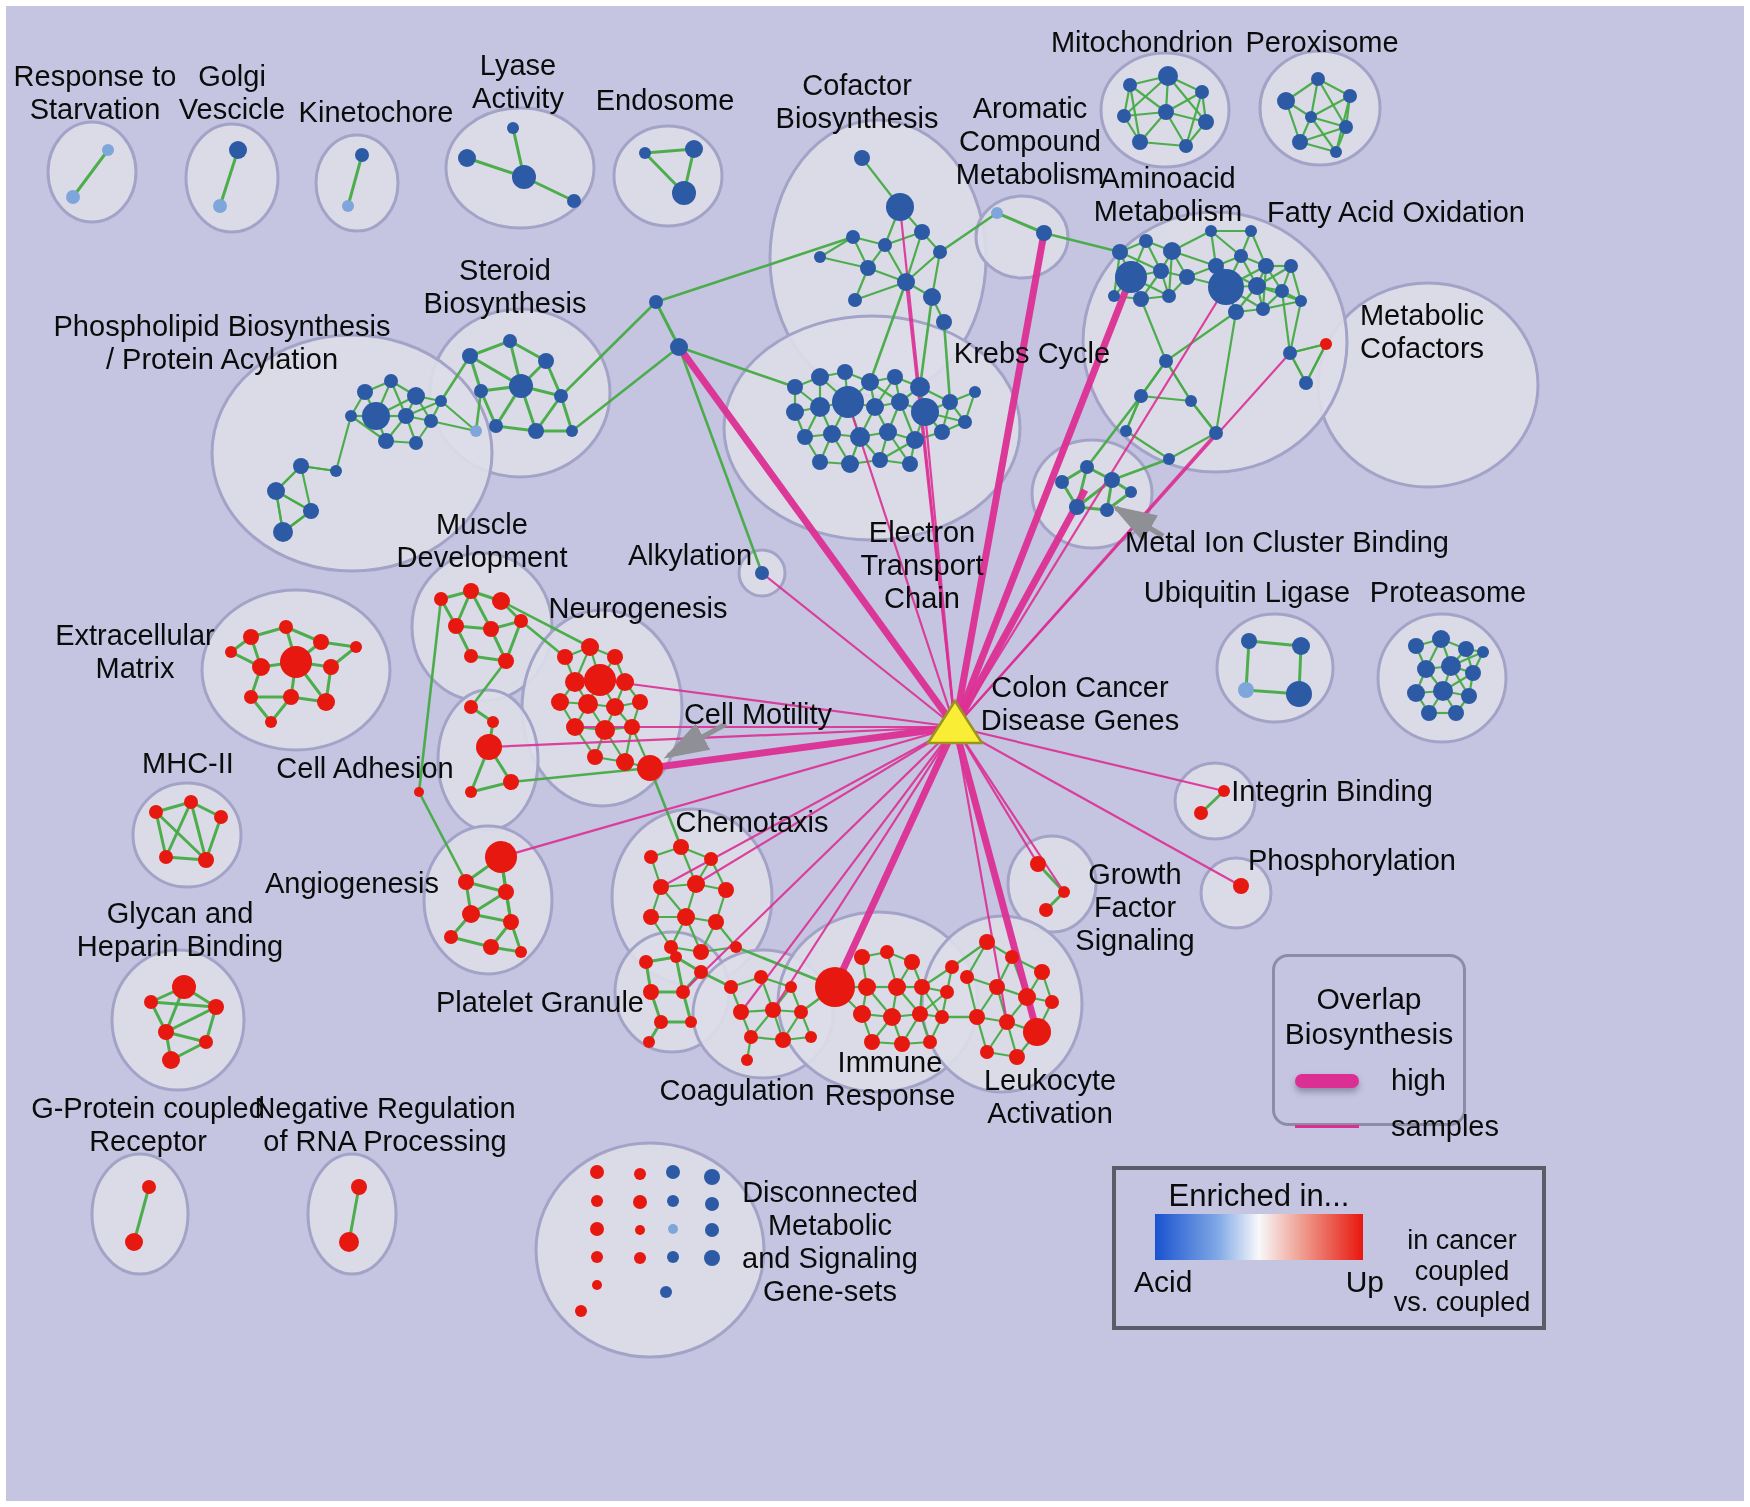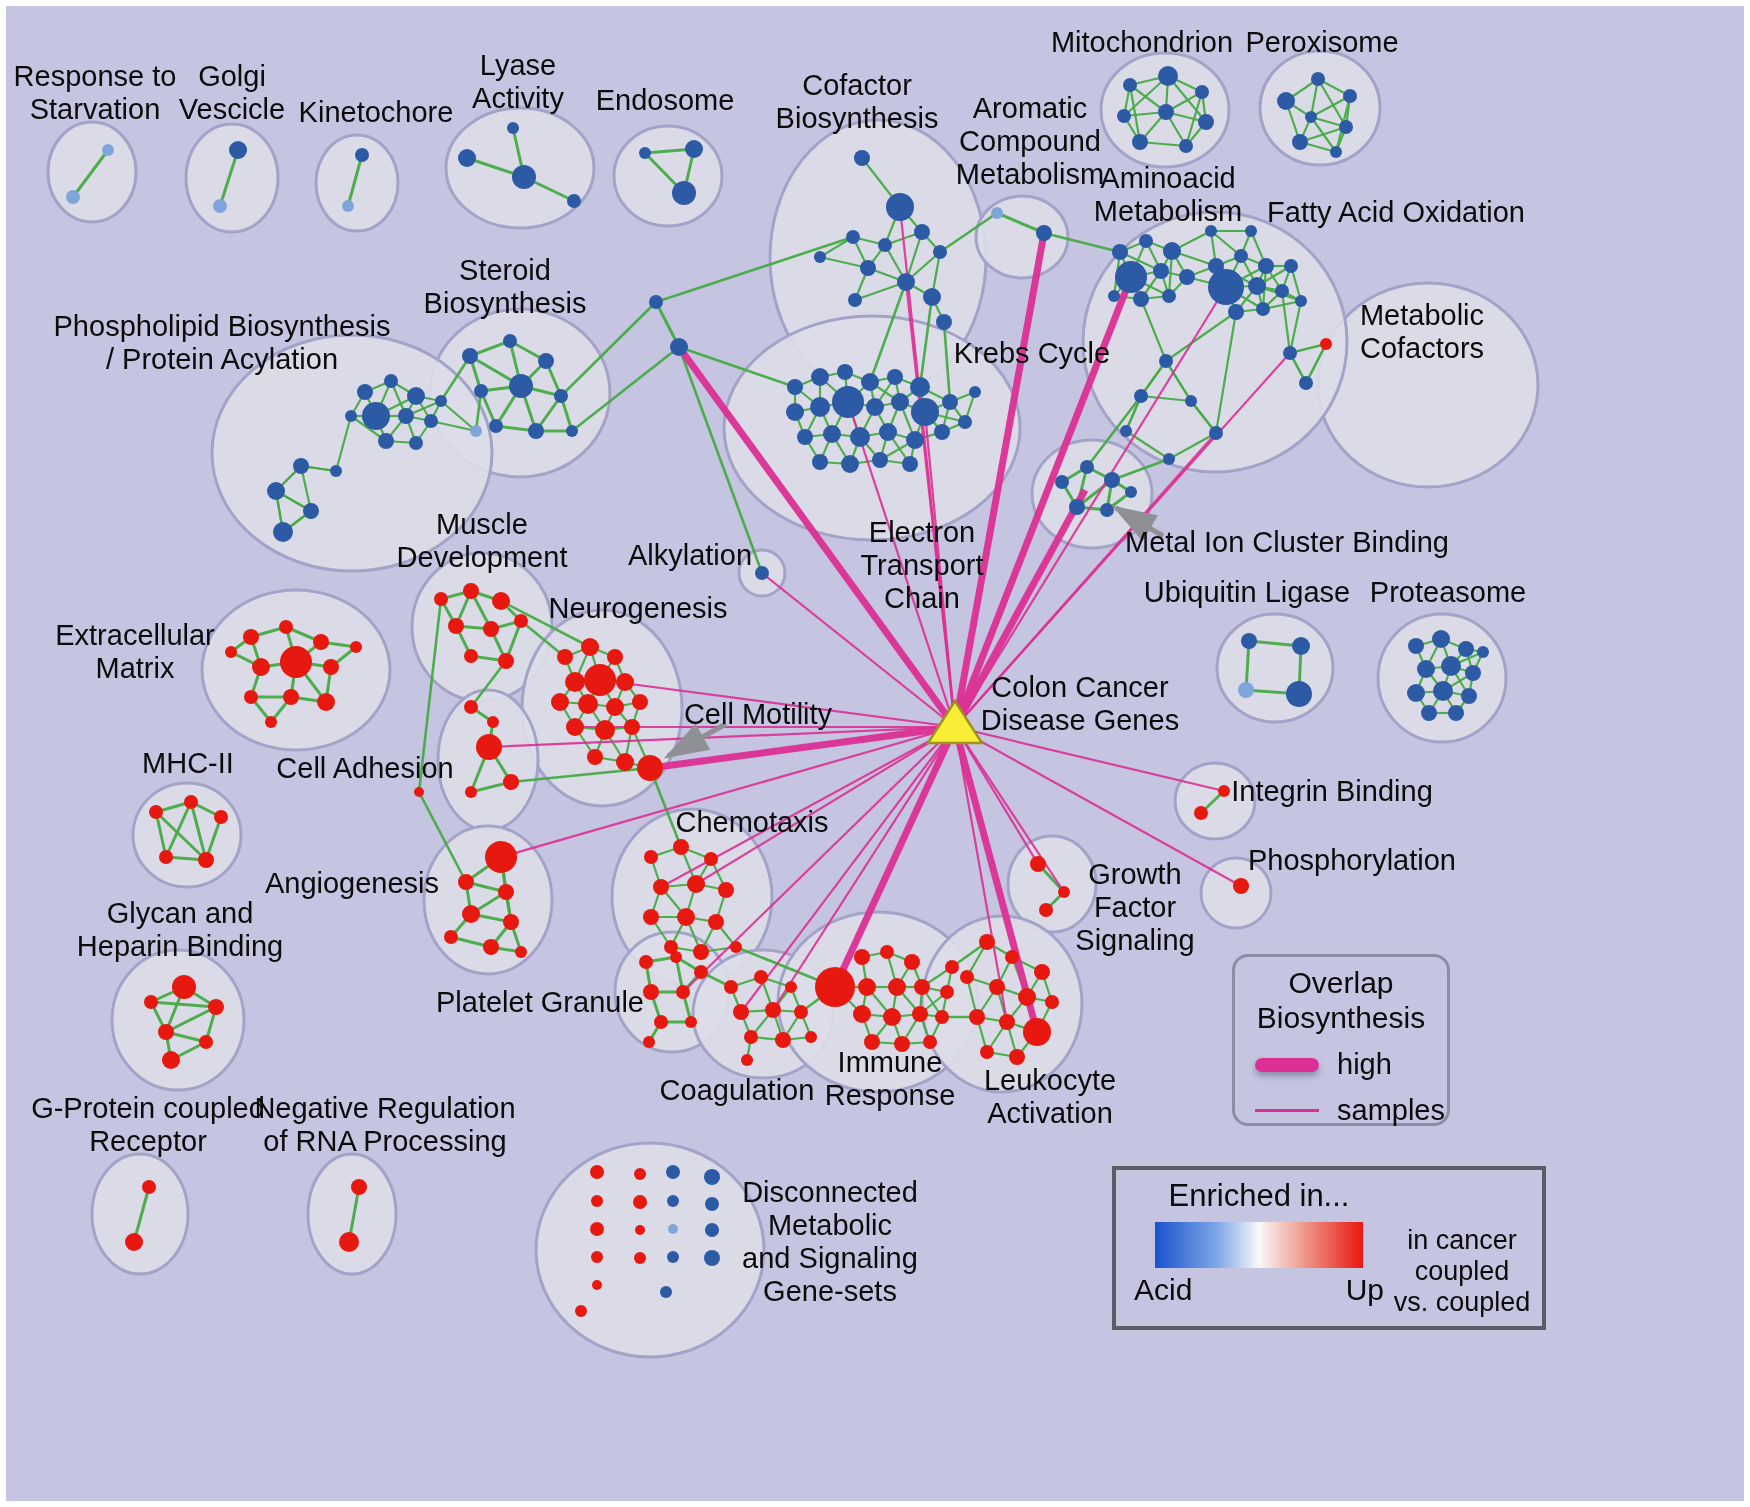--- a/index.html
+++ b/index.html
@@ -1,29 +1,29 @@
 <!DOCTYPE html>
 <html><head>
 <meta charset="utf-8">
 <style>
   html,body{margin:0;padding:0;background:#ffffff;font-family:"Liberation Sans",sans-serif;}
   .stage{position:relative;width:1750px;height:1507px;background:#ffffff;overflow:hidden;}
   #net{position:absolute;left:0;top:0;}
   #net text{font-family:"Liberation Sans",sans-serif;}
   .legend{position:absolute;box-sizing:border-box;color:#0b0b0b;background:#c5c5e1;}
-  .legend.overlap{left:1232px;top:954px;width:218px;height:172px;border:3px solid #8c8ca4;border-radius:16px;padding-top:8px;}
+  .legend.overlap{left:1272px;top:954px;width:194px;height:172px;border:3px solid #8c8ca4;border-radius:16px;padding-top:24px;}
   .ltitle{text-align:center;font-size:30px;line-height:35px;}
-  .lrow{display:flex;align-items:center;margin:13px 0 0 20px;gap:18px;}
+  .lrow{display:flex;align-items:center;margin:13px 0 0 20px;gap:32px;}
   .swatch{width:64px;flex:0 0 64px;display:flex;align-items:center;}
   .bar-high{width:64px;height:14px;background:#dc2f94;border-radius:7px;box-shadow:0 4px 6px rgba(70,70,100,.45);}
   .bar-mod{width:64px;height:3px;background:#dc2f94;}
   .lab{font-size:29px;}
   .legend.enriched{left:1112px;top:1166px;width:434px;height:164px;border:4px solid #5c5c68;display:flex;padding:8px 6px 8px 14px;}
   .ecol-left{width:258px;display:flex;flex-direction:column;align-items:center;}
-  .etitle{font-size:31px;margin-bottom:8px;}
+  .etitle{font-size:31px;margin-bottom:0;}
   .grad{width:208px;height:46px;background:linear-gradient(to right,#1a52cf 0%,#7fa8e6 30%,#f8f8fa 50%,#efa093 70%,#e8170e 100%);}
   .gradlabels{width:250px;display:flex;justify-content:space-between;font-size:30px;margin-top:5px;}
   .enote{flex:1;display:flex;flex-direction:column;justify-content:flex-end;text-align:center;font-size:27px;line-height:31px;}
 </style>
 </head>
 <body>
 
 <div class="stage">
   <svg id="net" width="1750" height="1507">
       <rect x="6" y="6" width="1738" height="1495" fill="#c5c5e1"></rect>

